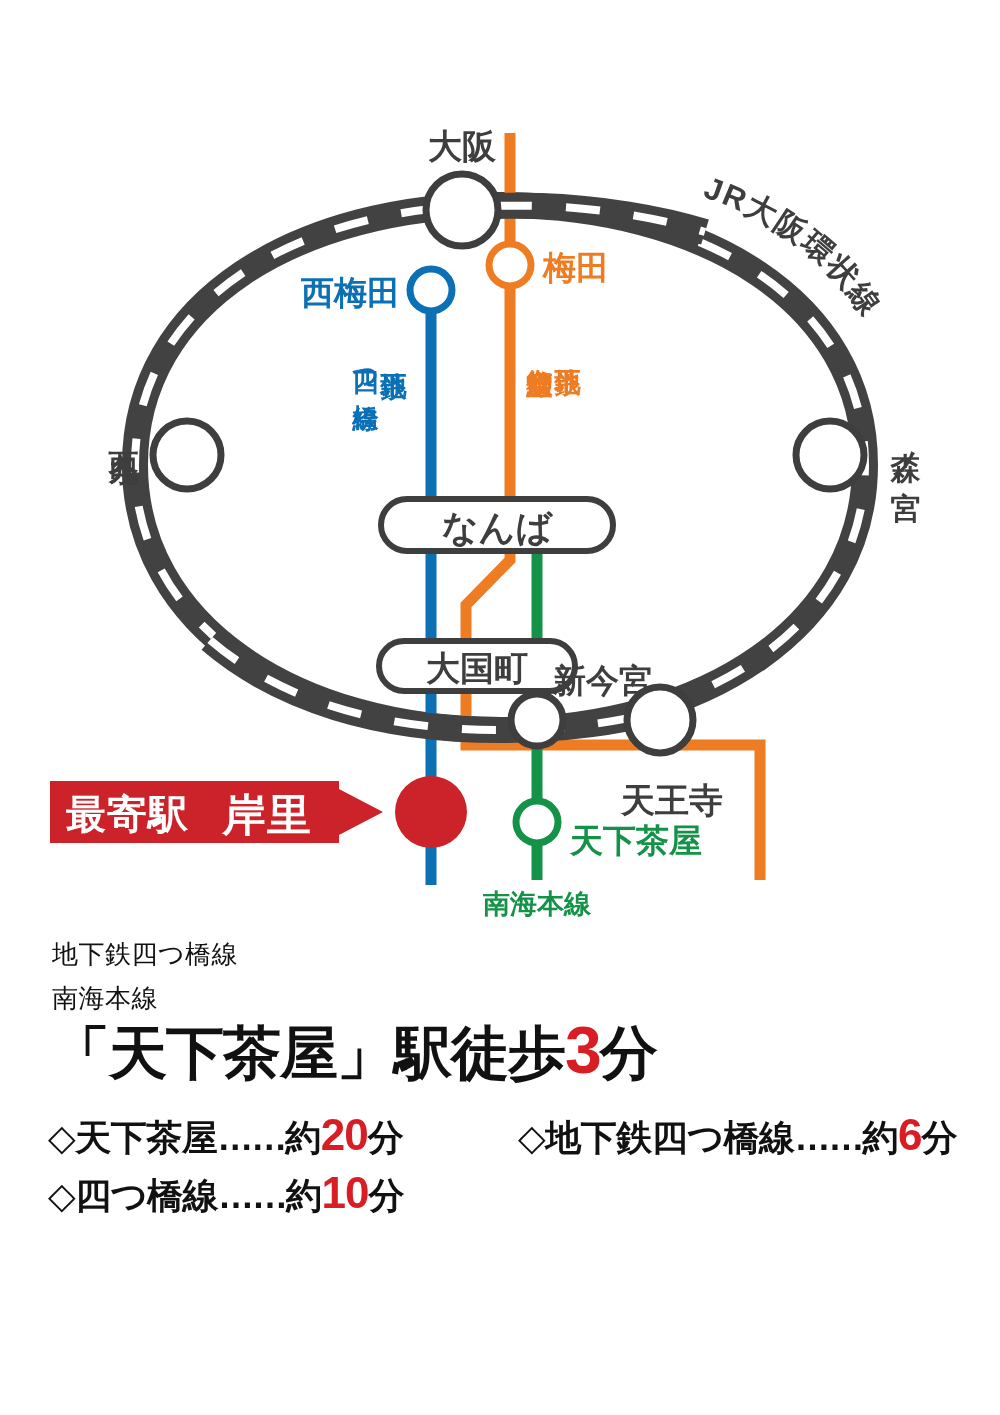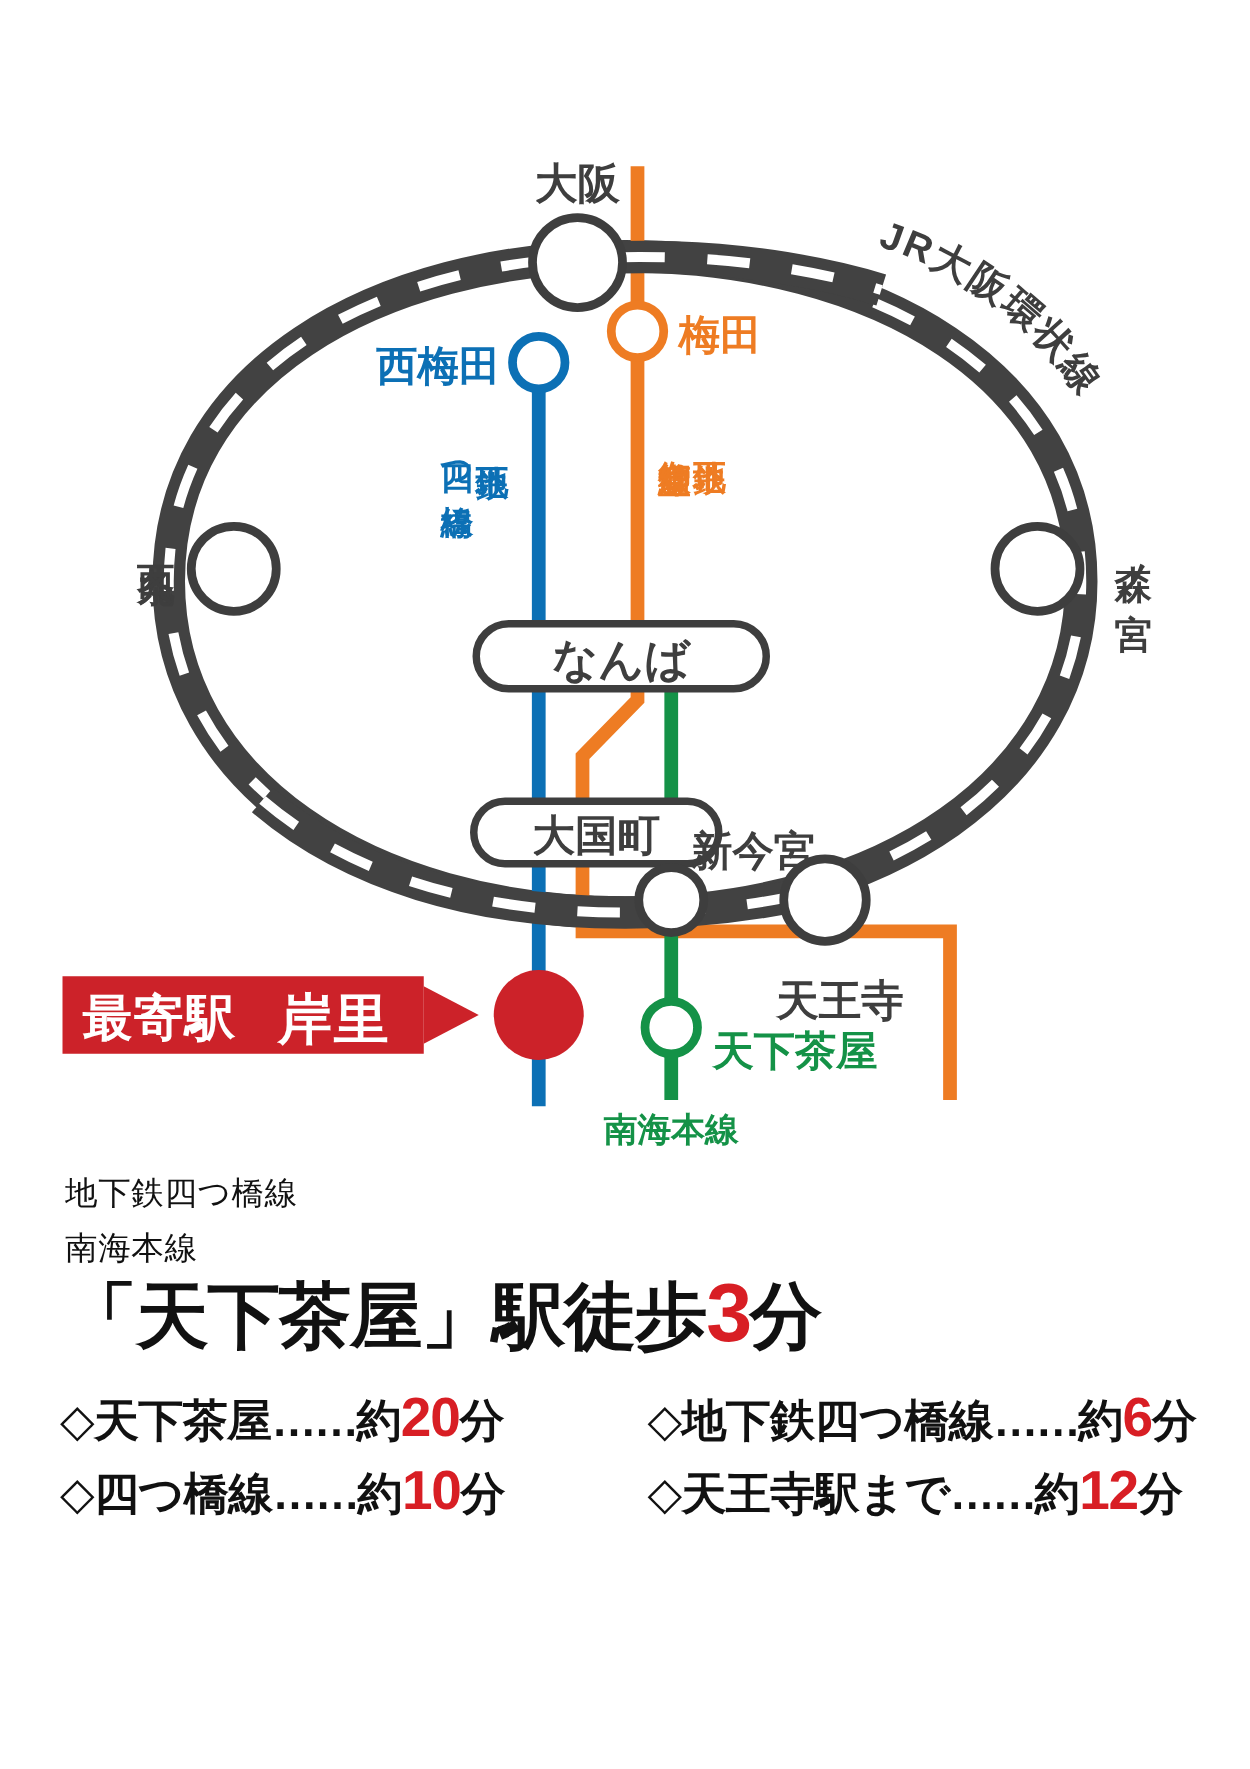--- a/index.html
+++ b/index.html
@@ -224,16 +224,15 @@
   </div>
 
   <div id="times-grid">
 
     <div class="time-item"><span>◇</span><span>天下茶屋</span><span class="dots">……</span><span>約</span><span class="num">20</span><span>分</span></div>
 
     <div class="time-item"><span>◇</span><span>地下鉄四つ橋線</span><span class="dots">……</span><span>約</span><span class="num">6</span><span>分</span></div>
 
     <div class="time-item"><span>◇</span><span>四つ橋線</span><span class="dots">……</span><span>約</span><span class="num">10</span><span>分</span></div>
 
-    <div class="time-item"><span>◇</span><span>天王寺駅まで</span><span class="dots">……</span><span>約</span><span class="num">12</span><span>分</span></div>
 
   </div>
 </div>
 
 </body></html>

